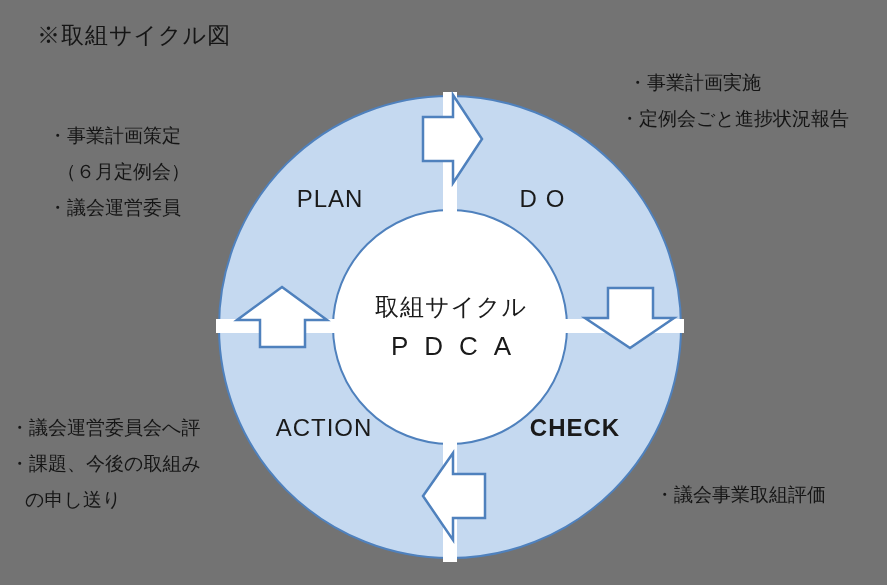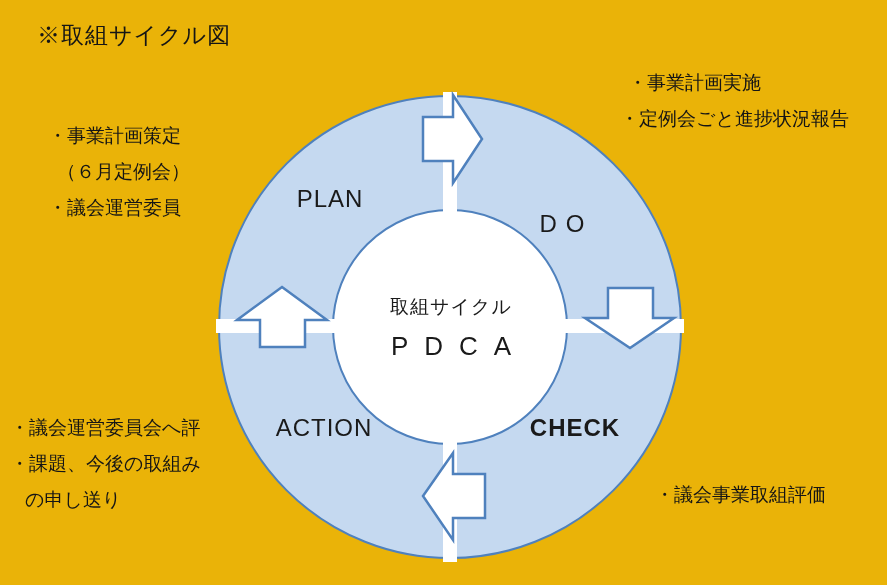--- a/index.html
+++ b/index.html
@@ -1,20 +1,20 @@
 <!DOCTYPE html>
 <html><head>
 <meta charset="utf-8">
 <style>
   html, body { margin: 0; padding: 0; background: #ffffff; }
   .page {
     position: relative;
     width: 887px;
     height: 585px;
-    background: #eab308;
+    background: #737373;
     overflow: hidden;
   }
   .serif { font-family: "Liberation Serif", "DejaVu Serif", serif; }
   .sans  { font-family: "Liberation Sans", "DejaVu Sans", sans-serif; }
 
   .title {
     position: absolute;
     left: 37px;
     top: 20px;
     font-size: 23px;
@@ -46,31 +46,31 @@
 
   .q-label {
     position: absolute;
     transform: translate(-50%, -50%);
     font-size: 24px;
     color: #1a1a1a;
     white-space: nowrap;
     letter-spacing: 1px;
   }
   .q-plan   { left: 330px; top: 199px; }
-  .q-do     { left: 562px; top: 199px; letter-spacing: 9px; padding-left: 9px; margin-top: 25px; }
+  .q-do     { left: 542px; top: 199px; letter-spacing: 9px; padding-left: 9px; }
   .q-check  { left: 575px; top: 428px; font-weight: bold; }
   .q-action { left: 324px; top: 428px; }
 
   .center-line {
     position: absolute;
     transform: translate(-50%, -50%);
     color: #1a1a1a;
     white-space: nowrap;
   }
-  .center-line1 { left: 451px; top: 307px; font-size: 19px; letter-spacing: 1px; }
+  .center-line1 { left: 451px; top: 307px; font-size: 24px; letter-spacing: 1px; }
   .center-line2 { left: 451px; top: 346px; font-size: 26px; letter-spacing: 16px; padding-left: 16px; }
 </style>
 </head>
 <body>
 
 <div class="page">
 
   <div class="title serif">※取組サイクル図</div>
 
   <div class="note serif note-plan">

